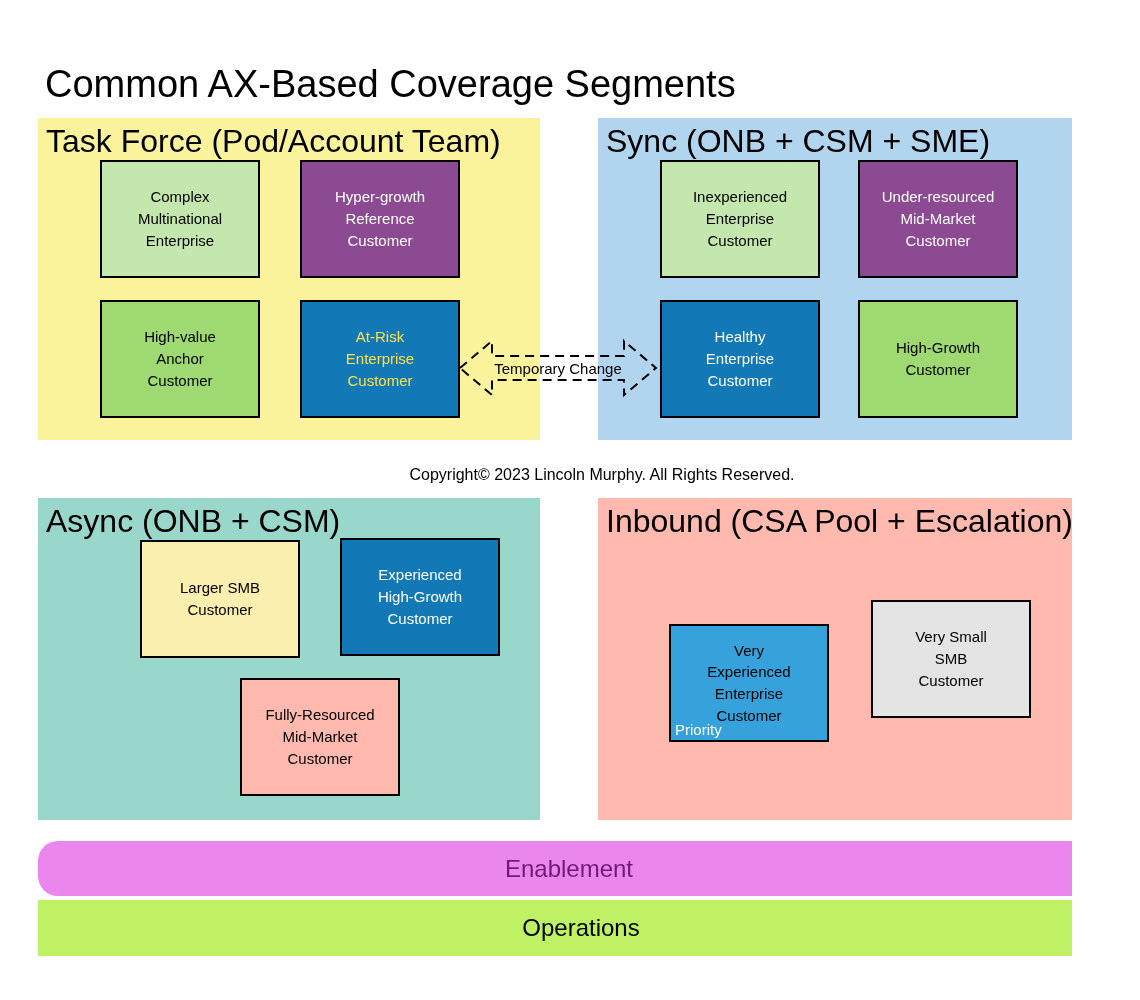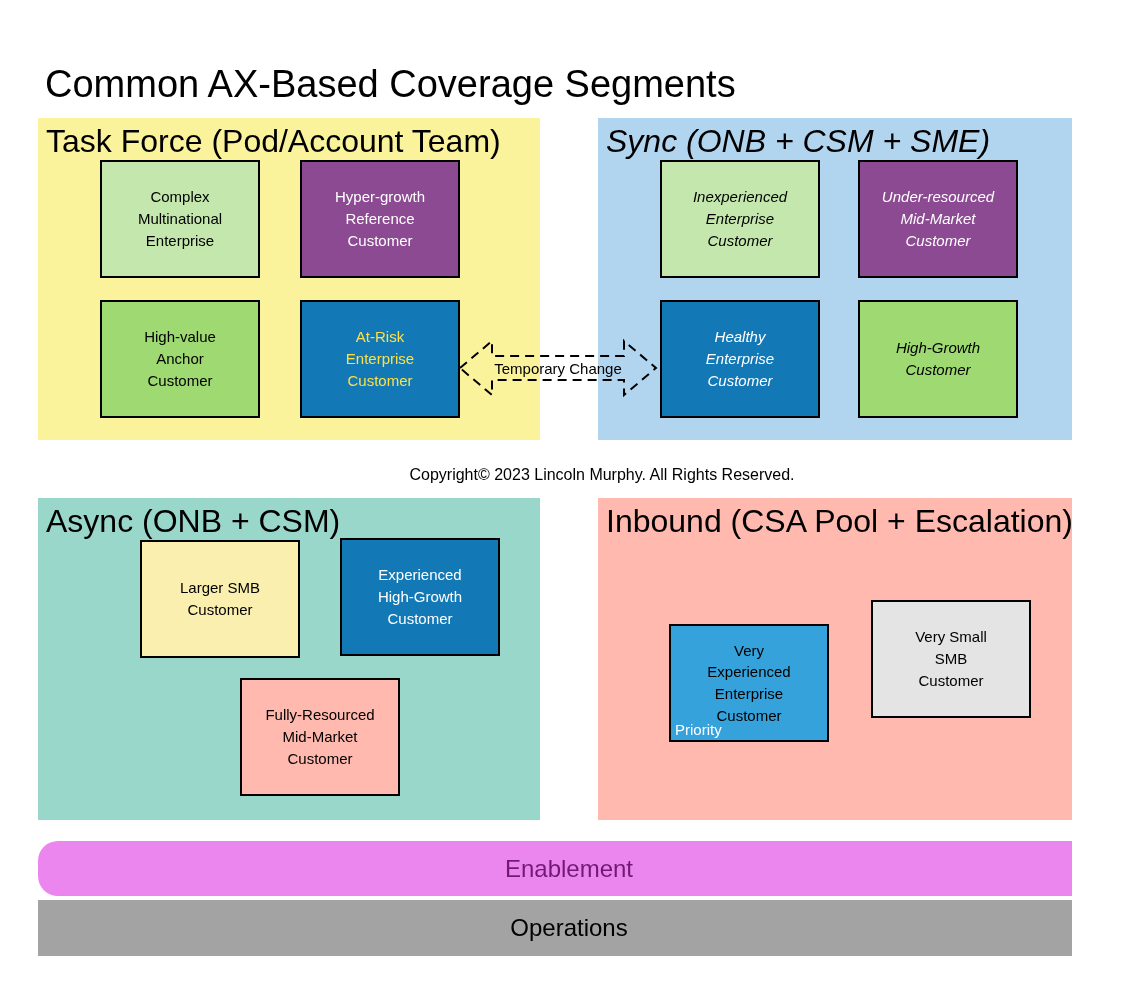--- a/index.html
+++ b/index.html
@@ -23,21 +23,21 @@
     display: flex; align-items: center; justify-content: center;
     text-align: center; font-size: 15px; line-height: 1.45;
     white-space: pre-line;
   }
   .seg-box .tag {
     position: absolute; left: 4px; bottom: 1px;
     font-size: 15px; line-height: 1.2;
   }
 
   #q-taskforce { left: 38px; top: 118px; }
-  #q-sync     { left: 598px; top: 118px; font-style: italic; }
+  #q-sync     { left: 598px; top: 118px; }
   #q-async    { left: 38px; top: 498px; }
   #q-inbound  { left: 598px; top: 498px; }
 
   #tf-b1 { left: 62px;  top: 42px; }
   #tf-b2 { left: 262px; top: 42px; }
   #tf-b3 { left: 62px;  top: 182px; }
   #tf-b4 { left: 262px; top: 182px; }
 
   #sy-b1 { left: 62px;  top: 42px; }
   #sy-b2 { left: 260px; top: 42px; }
@@ -139,15 +139,15 @@
 Enterprise
 Customer</span>
       <span class="tag" style="color: rgb(255, 255, 255);">Priority</span>
     </div>
     <div class="seg-box" id="in-b2" style="background-color: rgb(228, 228, 228); color: rgb(0, 0, 0);">Very Small
 SMB
 Customer</div>
   </div>
 
   <div class="bar" id="bar-enablement" style="background-color: rgb(235, 134, 238); color: #701a75; border-radius: 20px;">Enablement</div>
-  <div class="bar" id="bar-operations" style="background-color: #a3a3a3; color: rgb(0, 0, 0);">Operations</div>
+  <div class="bar" id="bar-operations" style="background-color: #bef264; color: rgb(0, 0, 0); padding-left: 12px;">Operations</div>
 
 </div>
 
 </body></html>

